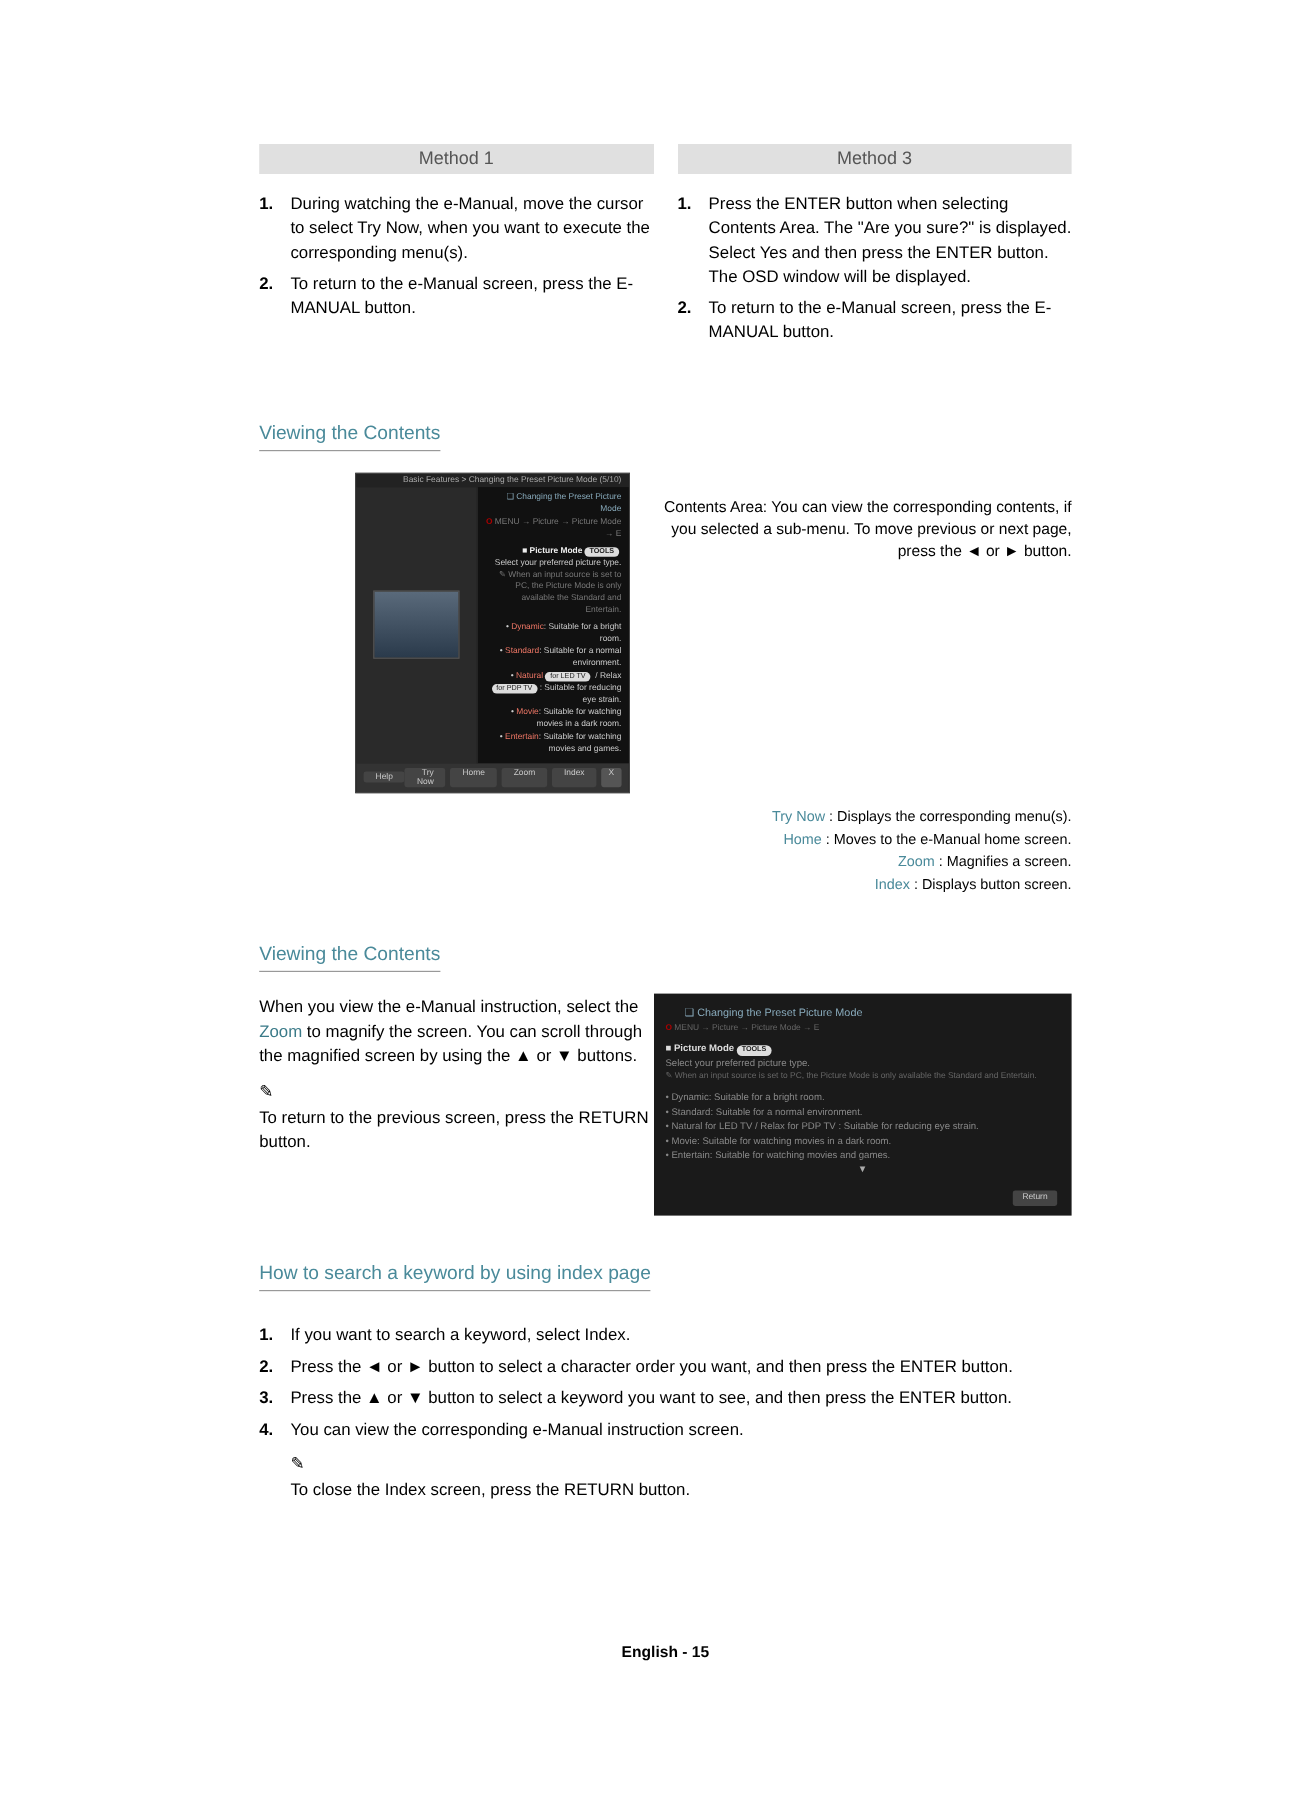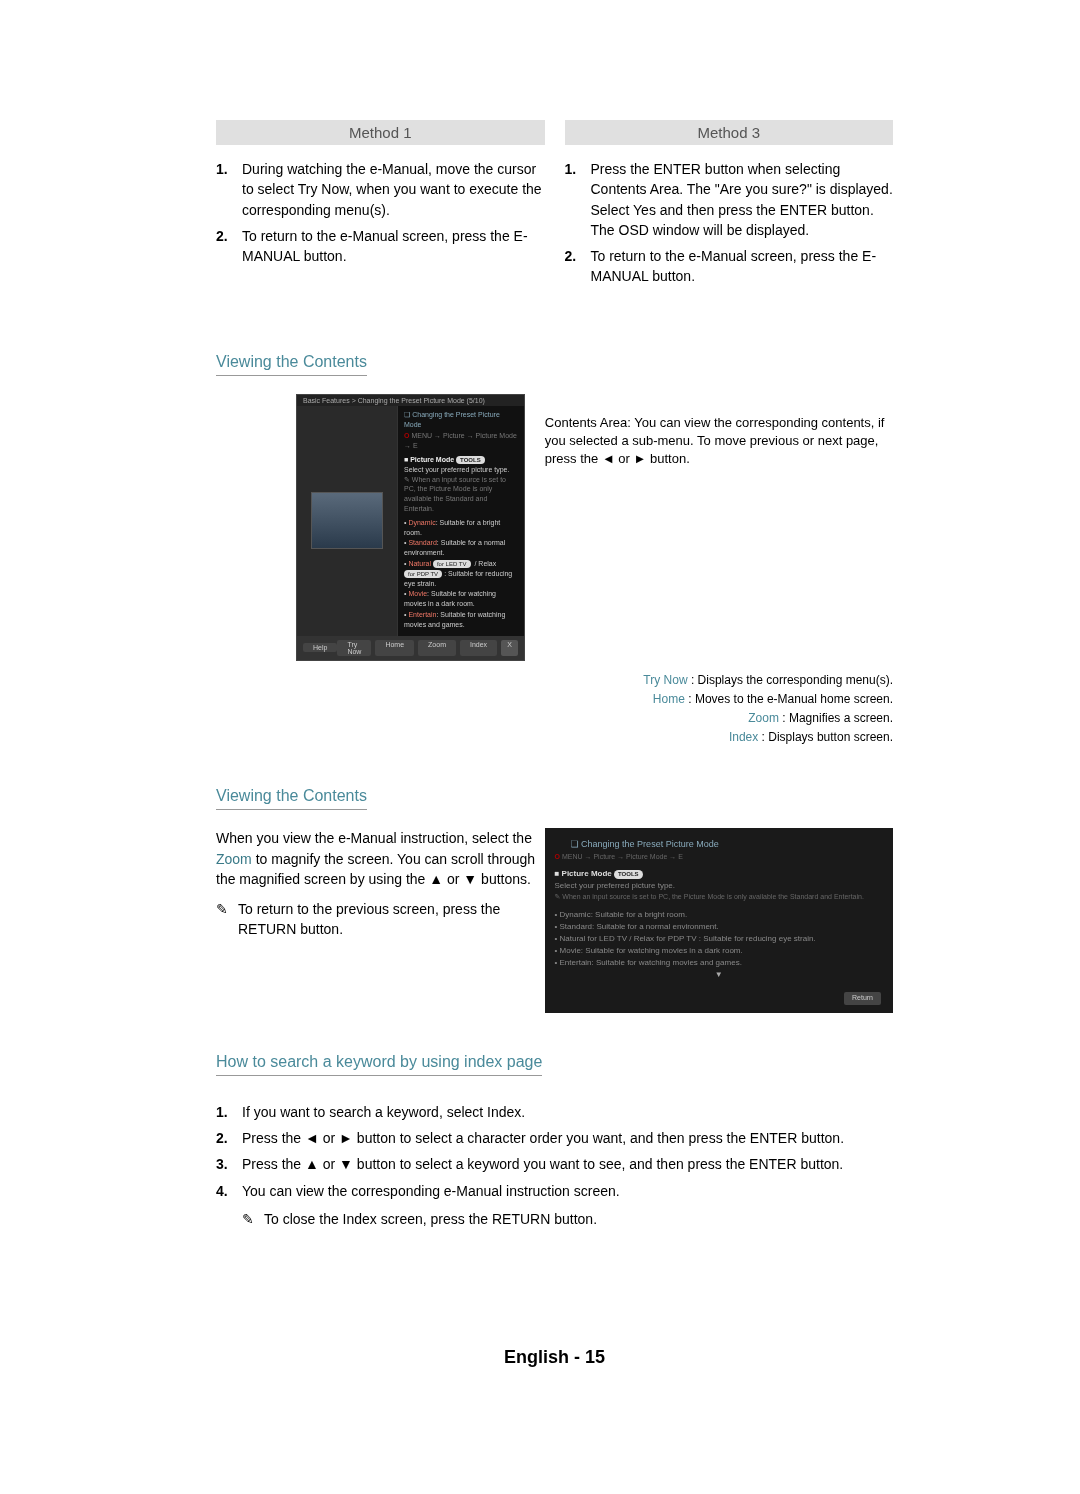--- a/index.html
+++ b/index.html
@@ -73,20 +73,21 @@
     margin-bottom: 18px;
     display: inline-block;
     text-align: center;
   }
 
   
   .viewing-row {
     display: flex;
     gap: 20px;
     align-items: flex-start;
+    text-align: right;
   }
   .screenshot1 {
     width: 340px;
     background: #1a1a1a;
     color: #ccc;
     font-size: 7px;
     border: 1px solid #444;
   }
   .ss1-topbar {
     background: #222;
@@ -200,31 +201,32 @@
     background: #444;
     color: #ccc;
     font-size: 7px;
     padding: 1px 8px;
     border-radius: 2px;
   }
 
   .note-row {
     display: flex;
     margin-top: 10px;
+    flex-direction: column;
   }
   .note-row .note-icon {
     width: 22px;
     flex: 0 0 22px;
   }
 
   .footer {
     text-align: center;
     margin-top: 120px;
     font-weight: bold;
-    font-size: 18px;
+    font-size: 13px;
   }
 </style>
 </head>
 <body>
 
 <div class="page">
 
 
 <div class="methods-row">
   <div class="method-col">

